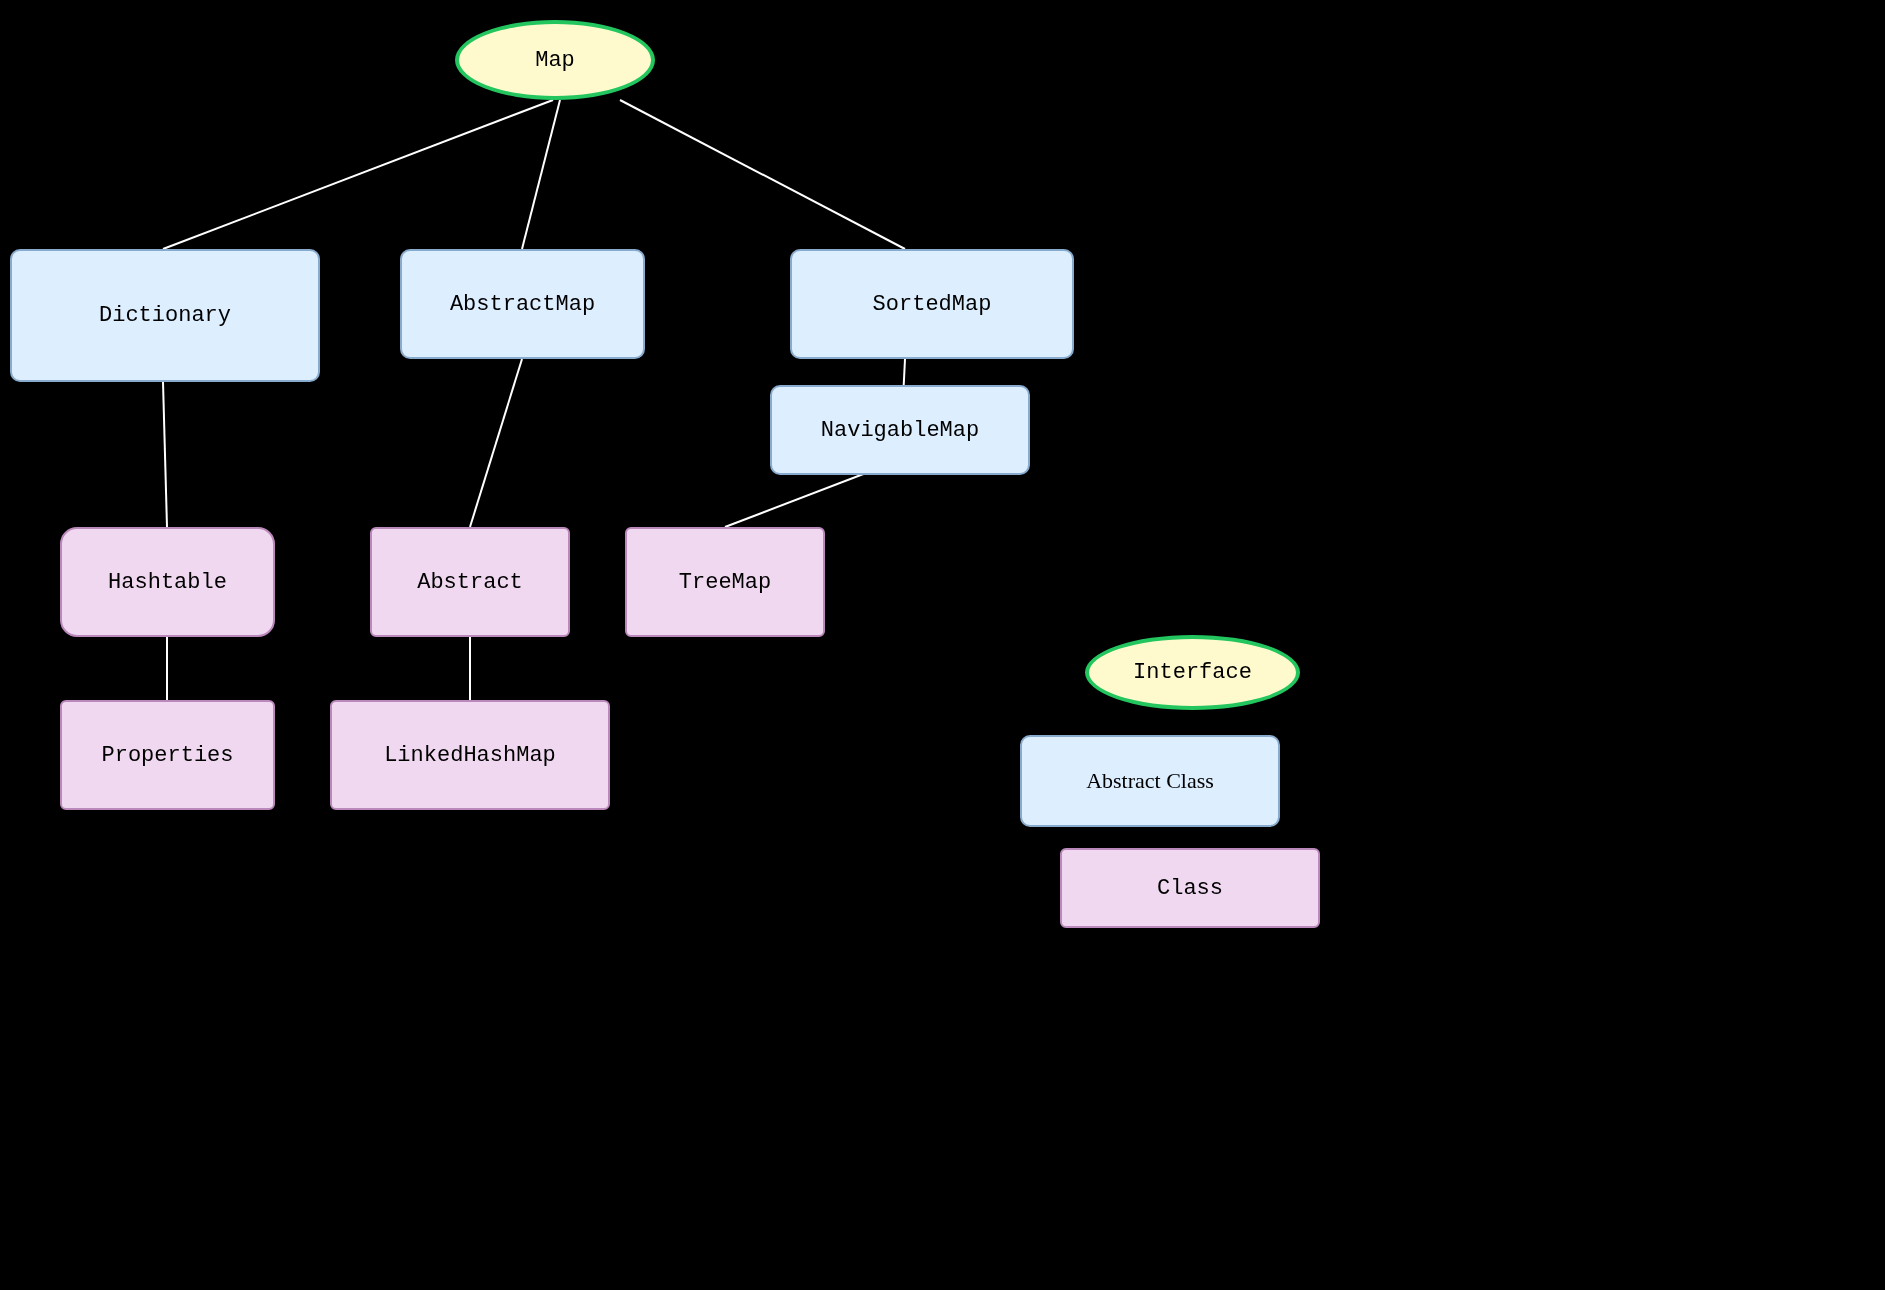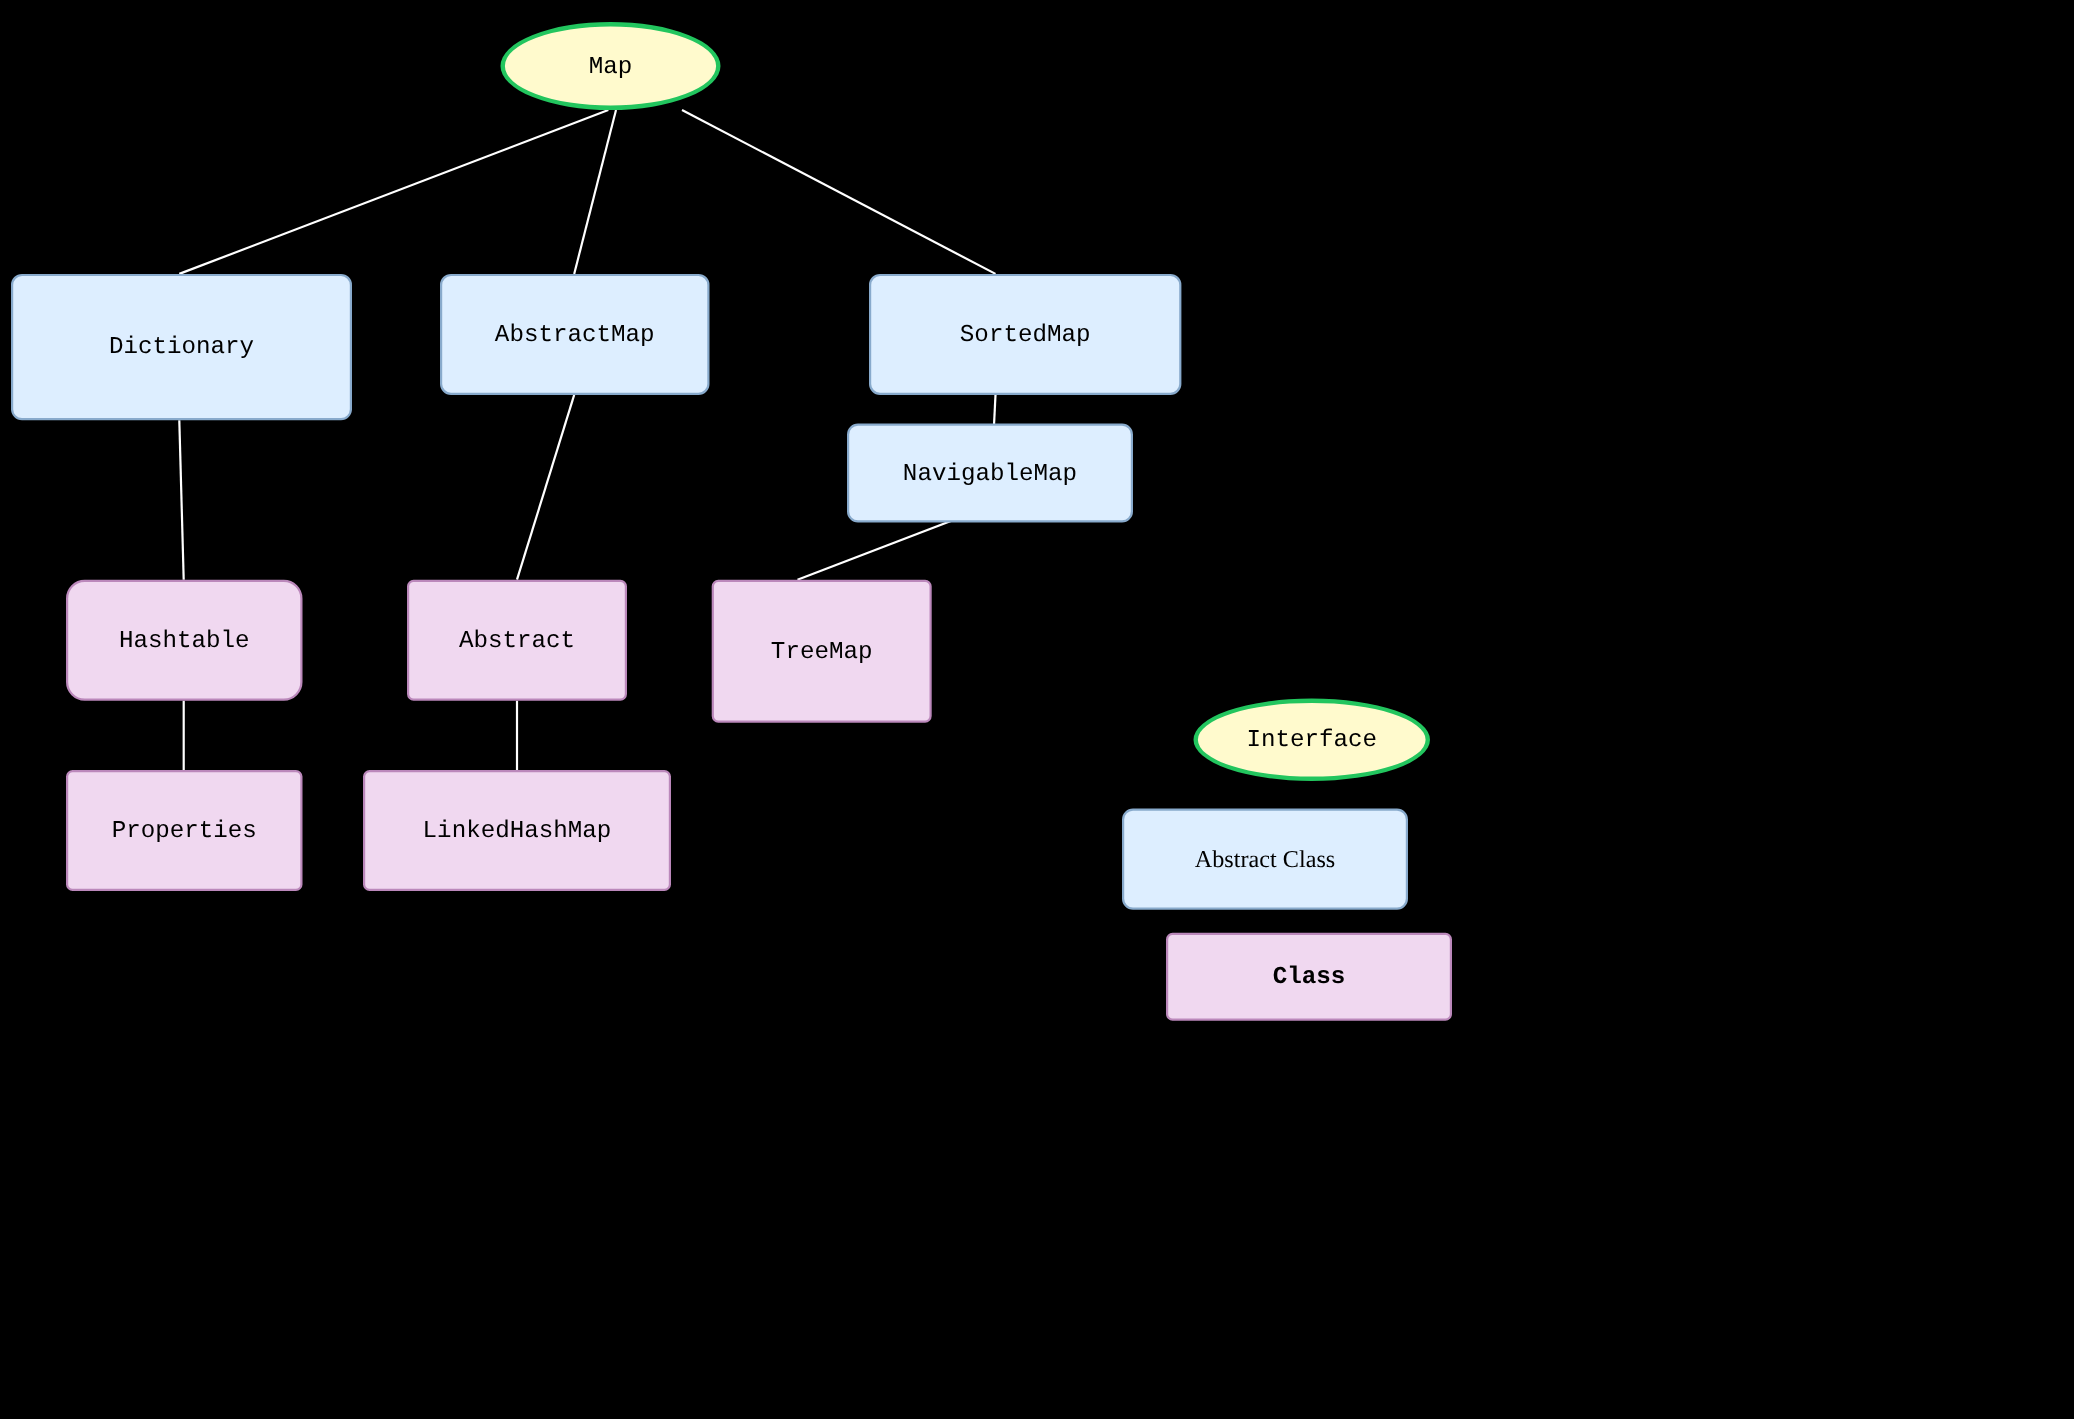--- a/index.html
+++ b/index.html
@@ -80,23 +80,23 @@
 <div class="node rect-blue" style="left:400px; top:249px; width:245px; height:110px;">AbstractMap</div>
 
 <div class="node rect-blue" style="left:790px; top:249px; width:284px; height:110px;">SortedMap</div>
 
 <div class="node rect-blue" style="left:770px; top:385px; width:260px; height:90px;">NavigableMap</div>
 
 <div class="node rect-pink" style="left:60px; top:527px; width:215px; height:110px;border-radius:17px;">Hashtable</div>
 
 <div class="node rect-pink" style="left:370px; top:527px; width:200px; height:110px;">Abstract</div>
 
-<div class="node rect-pink" style="left:647px; top:527px; width:200px; height:130px;">TreeMap</div>
+<div class="node rect-pink" style="left:625px; top:527px; width:200px; height:110px;">TreeMap</div>
 
 <div class="node rect-pink" style="left:60px; top:700px; width:215px; height:110px;">Properties</div>
 
 <div class="node rect-pink" style="left:330px; top:700px; width:280px; height:110px;">LinkedHashMap</div>
 
 <div class="node ellipse" style="left:1085px; top:635px; width:215px; height:75px;">Interface</div>
 
 <div class="node rect-blue" style="left:1020px; top:735px; width:260px; height:92px;font-family:Liberation Serif, serif;">Abstract Class</div>
 
-<div class="node rect-pink" style="left:1060px; top:848px; width:260px; height:80px;font-weight:bold;">Class</div>
+<div class="node rect-pink" style="left:1060px; top:848px; width:260px; height:80px;">Class</div>
 
 </body></html>

